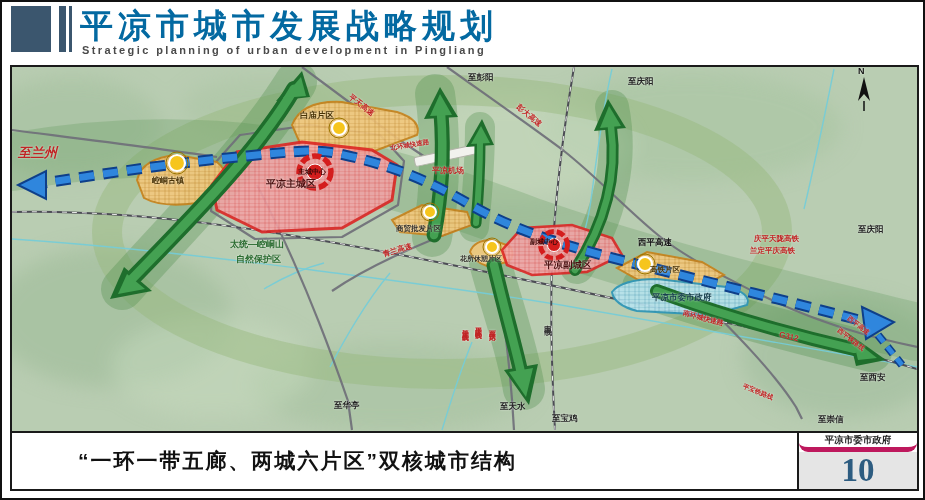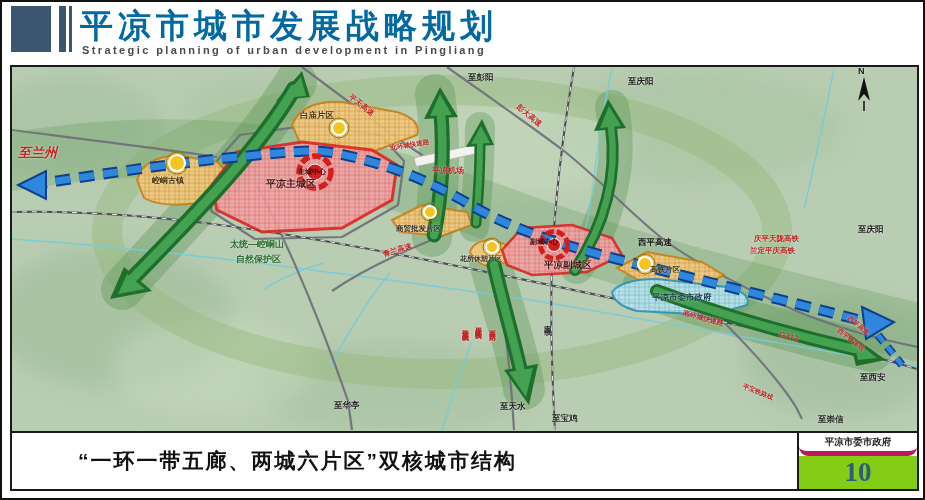--- a/index.html
+++ b/index.html
@@ -28,22 +28,22 @@
   .red{color:#c02424;}
   .green{color:#2a6b30;}
   .vert{writing-mode:vertical-rl;letter-spacing:1px;}
   
   .footer{position:absolute;left:0;bottom:0;width:905px;height:56px;display:flex;background:#fff;}
   .caption{flex:1;display:flex;align-items:center;padding-left:66px;font-weight:bold;
            font-size:21px;letter-spacing:2px;color:#111;}
   .page-cell{width:120px;border-left:2px solid #1a1a1a;display:flex;flex-direction:column;box-sizing:border-box;}
   .agency{height:18px;border-bottom:5px solid #be185d;display:flex;align-items:center;justify-content:center;
           font-family:"Liberation Serif",serif;font-weight:bold;font-size:9.5px;color:#222;border-radius:9px;}
-  .pagebox{flex:1;background:#84cc16;display:flex;align-items:center;justify-content:center;
-           font-family:"Liberation Serif",serif;font-weight:bold;font-size:27px;color:#2d5c80;}
+  .pagebox{flex:1;background:#e5e5e5;display:flex;align-items:center;justify-content:center;
+           font-family:"Liberation Serif",serif;font-weight:bold;font-size:33px;color:#2d5c80;}
 </style>
 </head>
 <body>
 
 <div class="page">
 
   <div class="header">
     <div class="logo-square"></div>
     <div class="bar1"></div>
     <div class="bar2"></div>

